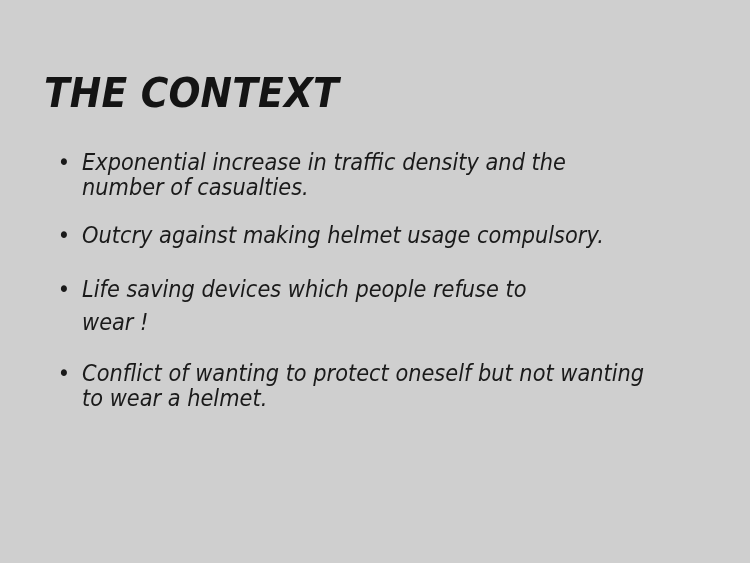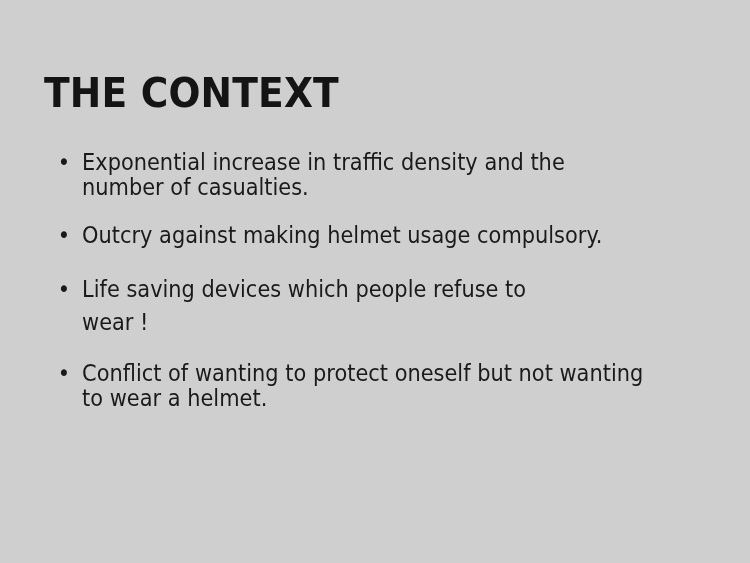--- a/index.html
+++ b/index.html
@@ -11,20 +11,21 @@
     height: 563px;
     overflow: hidden;
     font-family: "DejaVu Sans", sans-serif;
   }
   #slide {
     position: relative;
     width: 750px;
     height: 563px;
     background: #cfcfcf;
     box-sizing: border-box;
+    font-style: italic;
   }
   #slide-title {
     position: absolute;
     left: 44px;
     top: 70px;
     font-family: "DejaVu Sans", sans-serif;
     font-weight: bold;
     font-size: 40px;
     line-height: 46px;
     letter-spacing: 0.2px;

